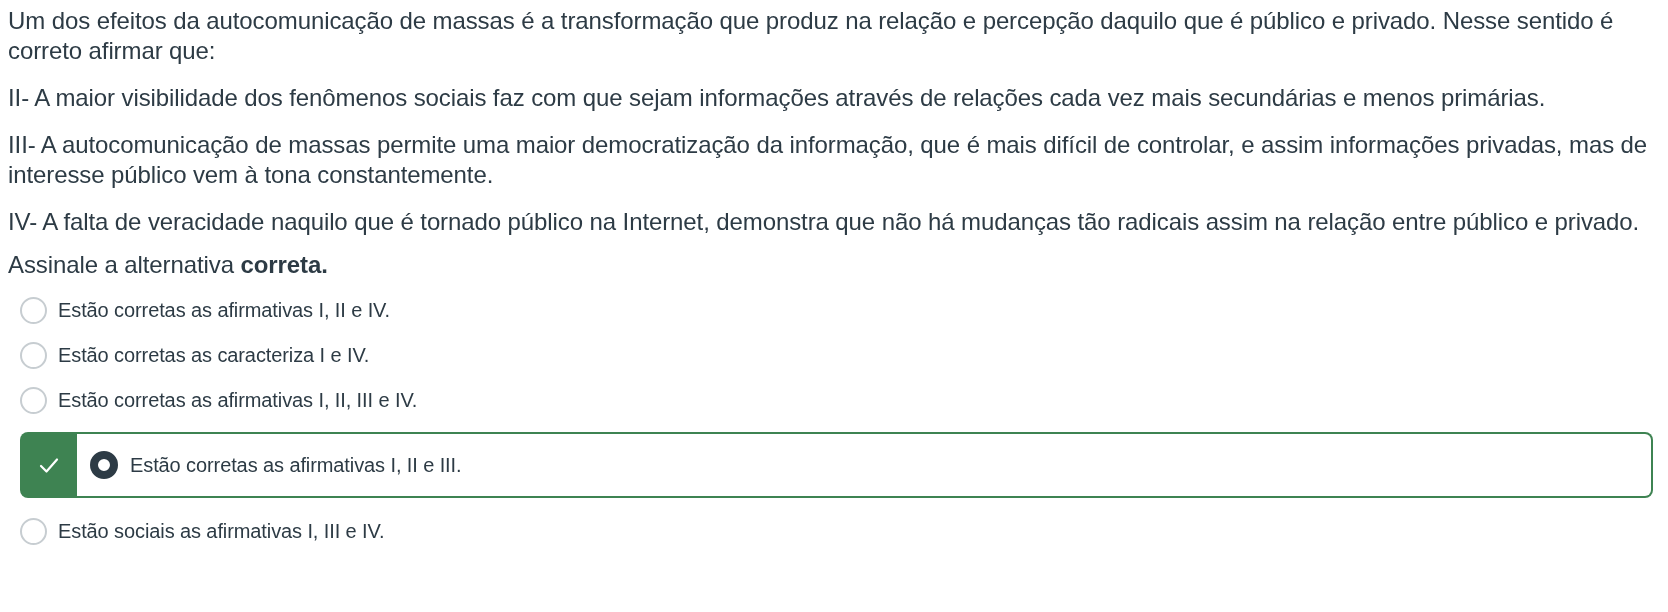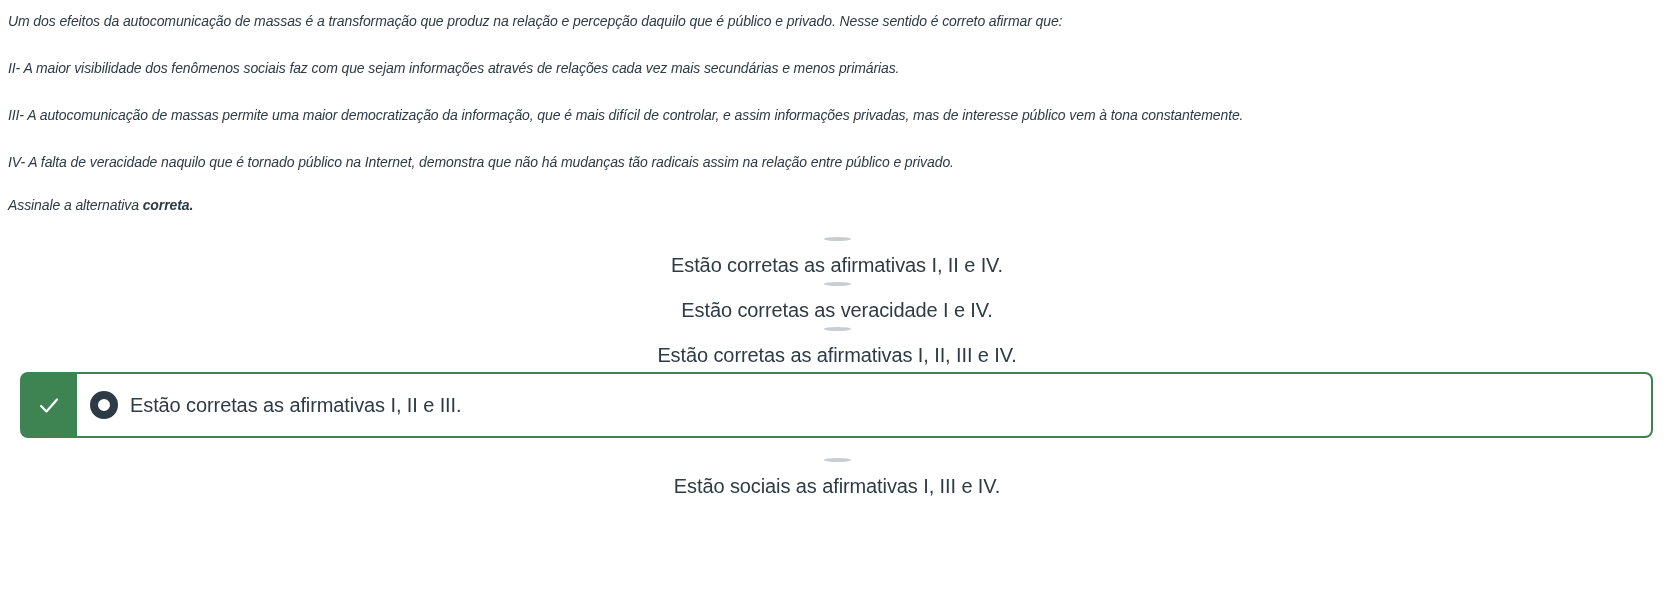--- a/index.html
+++ b/index.html
@@ -9,42 +9,40 @@
     background: #ffffff;
     overflow: hidden;
     font-family: "Liberation Sans", sans-serif;
     color: var(--text-color, #2D3B45);
   }
   .page {
     padding: 6px 14px 0 8px;
     width: 1668px;
   }
   .question-text p {
-    font-size: 14px;
+    font-size: 24px;
     line-height: 30px;
     letter-spacing: -0.1px;
     margin-bottom: 17px;
     color: var(--text-color, #2D3B45);
-    font-style: italic;
   }
   .question-text p.tight { margin-bottom: 13px; }
   .bold { font-weight: bold; }
 
   .options {
     margin-left: 12px;
     margin-top: 14px;
   }
   .option-row {
     display: flex;
     align-items: center;
     gap: 11px;
     margin-bottom: 18px;
     height: 27px;
     cursor: pointer;
-    flex-direction: column;
   }
   .radio {
     width: 27px;
     height: 27px;
     min-width: 27px;
     border: 2px solid var(--radio-border, #C7CDD1);
     border-radius: 50%;
     background: #ffffff;
   }
   .option-label {
@@ -105,21 +103,21 @@
 
   <div class="options">
 
     <div class="option-row">
       <span class="radio"></span>
       <span class="option-label">Estão corretas as afirmativas I, II e IV.</span>
     </div>
 
     <div class="option-row">
       <span class="radio"></span>
-      <span class="option-label">Estão corretas as veracidade I e IV.</span>
+      <span class="option-label">Estão corretas as caracteriza I e IV.</span>
     </div>
 
     <div class="option-row">
       <span class="radio"></span>
       <span class="option-label">Estão corretas as afirmativas I, II, III e IV.</span>
     </div>
 
     <div class="selected-row">
       <div class="check-cell">
         <svg width="26" height="26" viewBox="0 0 26 26">

